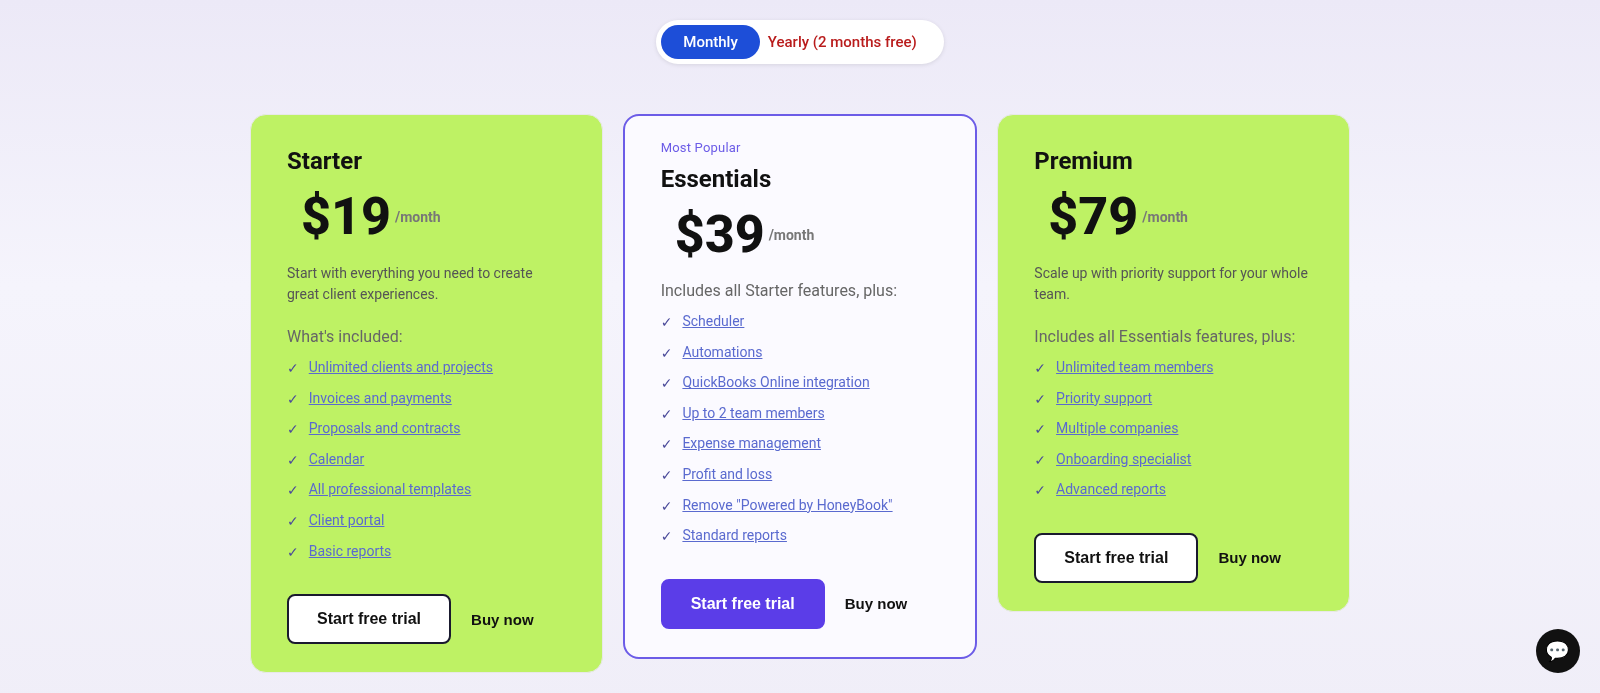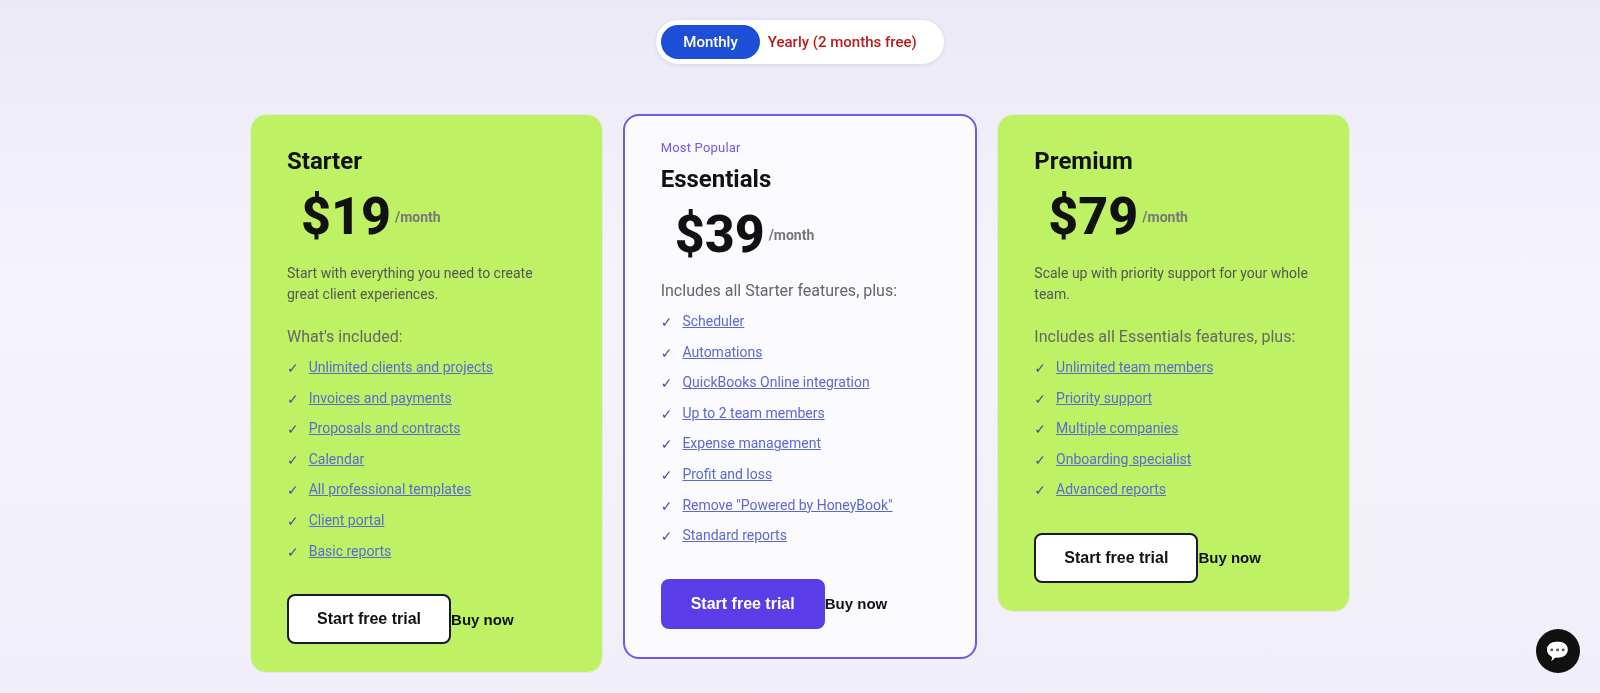--- a/index.html
+++ b/index.html
@@ -141,20 +141,21 @@
 
     .feature-list li .feat-text {
       color: #5a6acf;
       text-decoration: underline;
       cursor: pointer;
     }
 
     .card-actions {
       display: flex;
       align-items: center;
+      gap: 20px;
     }
 
     .btn-trial {
       padding: 14px 28px;
       border-radius: 8px;
       font-size: 16px;
       font-weight: 600;
       cursor: pointer;
       border: 2px solid #1a1a2e;
       background: #fff;

